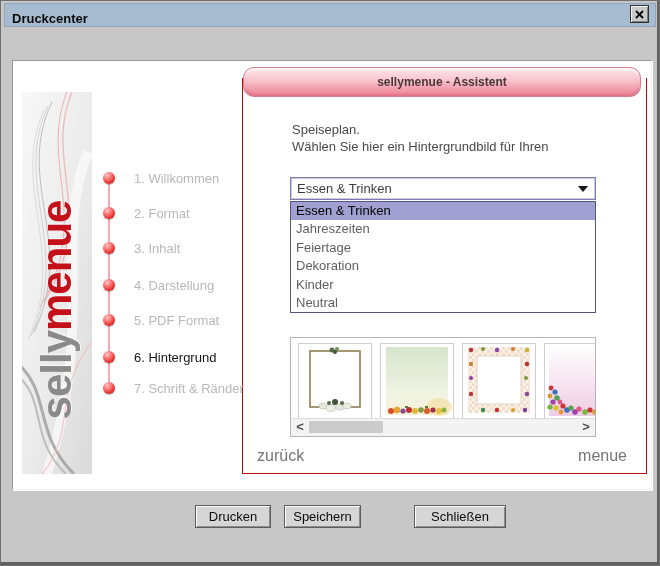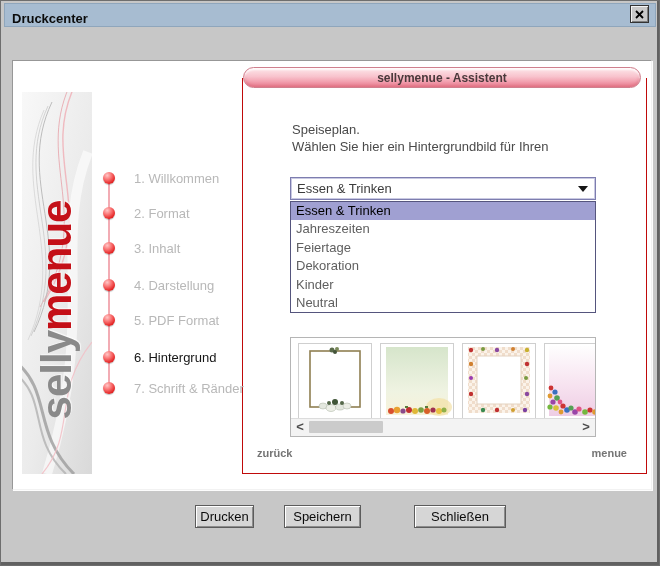--- a/index.html
+++ b/index.html
@@ -23,21 +23,21 @@
   }
   
   .panel{
     position:absolute;left:12px;top:60px;width:640px;height:430px;
     background:#ffffff;box-sizing:border-box;
     border:1px solid;border-color:#979797 #f2f2f2 #f2f2f2 #979797;
     box-shadow:1px 1px 0 #fdfdfd;
   }
   
   .pill{
-    position:absolute;left:243px;top:67px;width:398px;height:21px;z-index:5;
+    position:absolute;left:243px;top:67px;width:398px;height:30px;z-index:5;
     border:1px solid #cf7f8d;border-radius:11px;box-sizing:border-box;
     background:linear-gradient(#fde7ea 0%, #f8c3cd 45%, #f198a8 78%, #ee8a9b 100%);
     box-shadow:inset 0 2px 2px rgba(255,255,255,.85), inset 0 -2px 3px rgba(197,62,84,.35);
     display:flex;align-items:center;justify-content:center;
   }
   .pill .pill-title{font-size:12px;font-weight:bold;color:#4a393b;}
   
   .content-box{
     position:absolute;left:242px;top:78px;width:405px;height:396px;z-index:1;
     border-left:1px solid #c00a0a;border-right:1px solid #c00a0a;border-bottom:1px solid #c00a0a;
@@ -89,32 +89,32 @@
   .thumb{width:72px;height:74px;border:1px solid #cfcfcf;background:#fff;flex:0 0 auto;cursor:pointer;}
   .thumb svg{display:block;}
   .hscroll{
     position:absolute;left:0;right:0;bottom:0;height:17px;background:#f3f3f3;border-top:1px solid #dcdcdc;
   }
   .hs-arrow{position:absolute;top:0;width:14px;height:16px;line-height:16px;text-align:center;font-weight:bold;font-size:13px;color:#4d4d4d;cursor:pointer;}
   .hs-left{left:2px;}
   .hs-right{right:2px;}
   .hs-thumb{position:absolute;left:18px;top:2px;width:74px;height:12px;background:#cbcbcb;border-radius:1px;cursor:pointer;}
   
-  .nav-link{position:absolute;top:447px;font-size:11px;font-weight:bold;color:#757575;z-index:2;cursor:pointer;}
+  .nav-link{position:absolute;top:447px;font-size:16px;font-weight:normal;color:#757575;z-index:2;cursor:pointer;}
   .back-link{left:257px;}
   .next-link{right:33px;}
   
   .fbtn{
     position:absolute;top:505px;height:23px;box-sizing:border-box;
     background:#d6d6d6;border:1px solid #5c5c5c;
     box-shadow:inset 1px 1px 0 #ffffff, inset -1px -1px 0 #8c8c8c;
     font-family:"Liberation Sans",sans-serif;font-size:13px;color:#0b0b0b;
     display:flex;align-items:center;justify-content:center;cursor:pointer;
   }
-  .btn-print{left:195px;width:59px;}
+  .btn-print{left:195px;width:76px;}
   .btn-save{left:284px;width:77px;}
   .btn-close{left:368px;width:92px;margin-left:46px;}
 </style>
 </head>
 <body>
 
 <div id="window">
 
   <div class="titlebar">
     <span class="title">Druckcenter</span>

